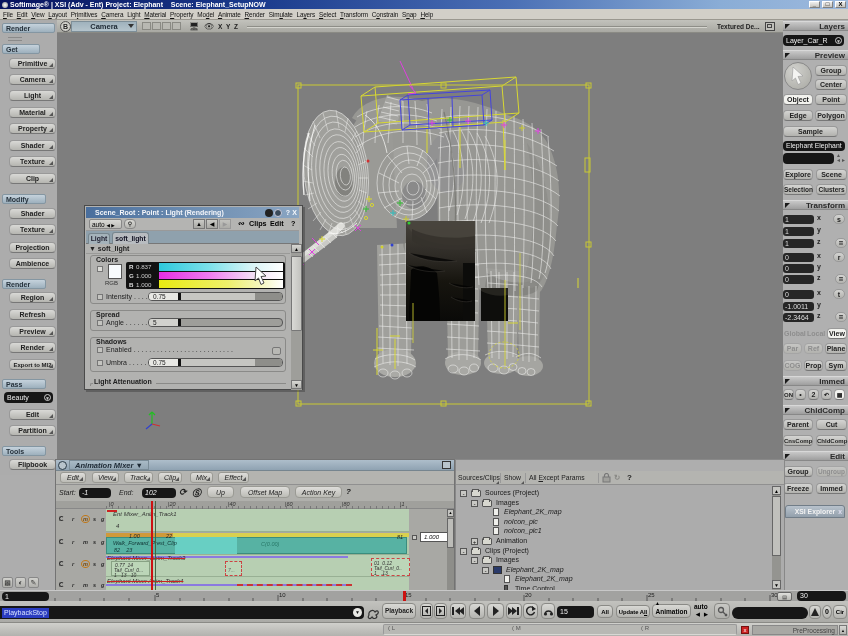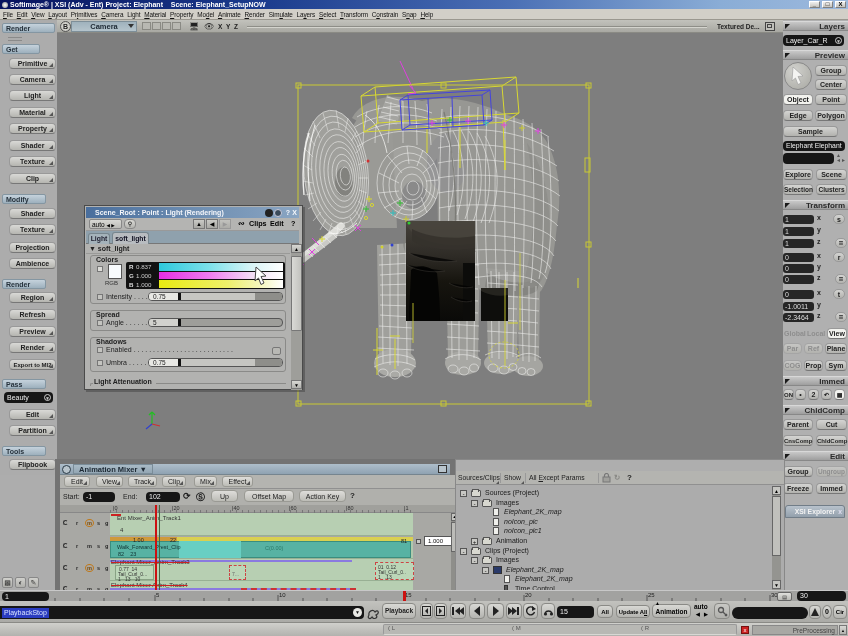--- a/index.html
+++ b/index.html
@@ -24,21 +24,21 @@
 .rhdr{position:absolute;left:0;width:65px;height:10px;background:linear-gradient(#c8c8c8,#9e9e9e);border-top:1px solid #d8d8d8;border-bottom:1px solid #888;font-weight:bold;color:#2a2a2a;text-align:right;padding-right:3px;font-size:8px;line-height:10px;}
 .rhdr:before{content:"";position:absolute;left:2px;top:2px;border-top:5px solid #1a1a1a;border-right:5px solid transparent;}
 .rbtn{position:absolute;background:linear-gradient(#d4d4d2,#b2b2ae);border:1px solid #999;border-bottom-color:#777;border-radius:4px;font-size:7px;font-weight:bold;color:#222;text-align:center;}
 .rbtn.gray{color:#8e8e8e;border-color:#a5a5a5;background:linear-gradient(#c6c6c4,#b2b2ae);}
 .rbtn.on{background:#f2f2ee;}
 .pill{position:absolute;background:#161616;border-radius:4px;color:#eee;font-size:7px;text-align:left;padding-left:3px;white-space:nowrap;overflow:hidden;}
 .tfield{position:absolute;left:0px;width:31px;height:9px;background:#262626;border-radius:3px;color:#ddd;font-size:7px;line-height:9px;padding-left:2px;}
 .tlab{position:absolute;font-size:7px;font-weight:bold;color:#222;}
 .tbtn{position:absolute;width:12px;height:10px;background:linear-gradient(#d4d4d2,#b2b2ae);border:1px solid #999;border-radius:5px;font-size:7px;font-weight:bold;color:#222;text-align:center;line-height:9px;}
 
-#mixer{left:55px;top:459px;width:400px;height:131px;background:#4c1d95;border:5px solid #737373;}
+#mixer{left:55px;top:459px;width:400px;height:131px;background:#4c1d95;border:1px solid #737373;font-style:italic;}
 #explorer{left:455px;top:459px;width:330px;height:131px;background:#aeaeae;border:1px solid #888;}
 .phdr{position:absolute;left:0;top:0;width:100%;height:11px;background:linear-gradient(#aebecb,#8fa2b2);border-bottom:1px solid #76858f;color:#1c2833;font-weight:bold;font-size:7.5px;line-height:11px;}
 .mbtn{position:absolute;background:linear-gradient(#dedddA,#bcbcb6);border:1px solid #9a9a94;border-radius:3px;font-size:7px;color:#222;text-align:center;}
 
 #timeline{left:0;top:590px;width:848px;height:11px;background:#a2a2a0;border-top:1px solid #c8c8c8;}
 #playbar{left:0;top:601px;width:848px;height:21px;background:linear-gradient(#c2c2be,#aaaaa6);}
 #statusbar{left:0;top:622px;width:848px;height:14px;background:linear-gradient(#d0d0cc,#b2b2ae);border-top:1px solid #8a8a86;}
 .tbut{position:absolute;top:2px;height:16px;background:linear-gradient(#d8d8d4,#b4b4b0);border:1px solid #8a8a86;border-radius:4px;text-align:center;}
 .tbut svg{display:block;margin:2px auto 0;}
 .ticons{position:absolute;left:0;width:50px;height:12px;}

